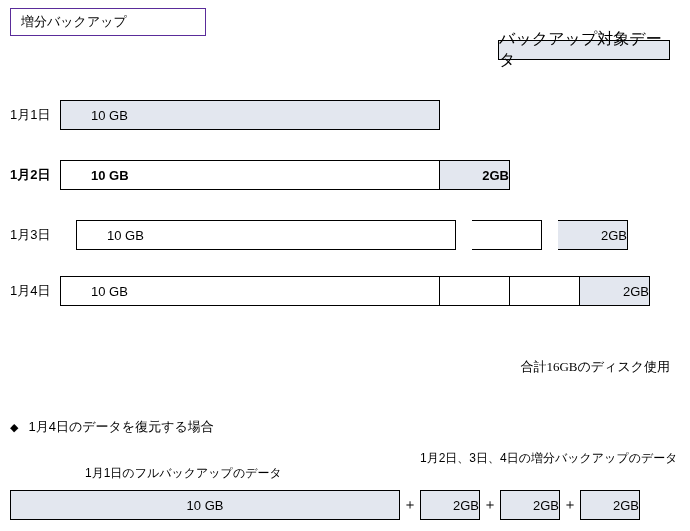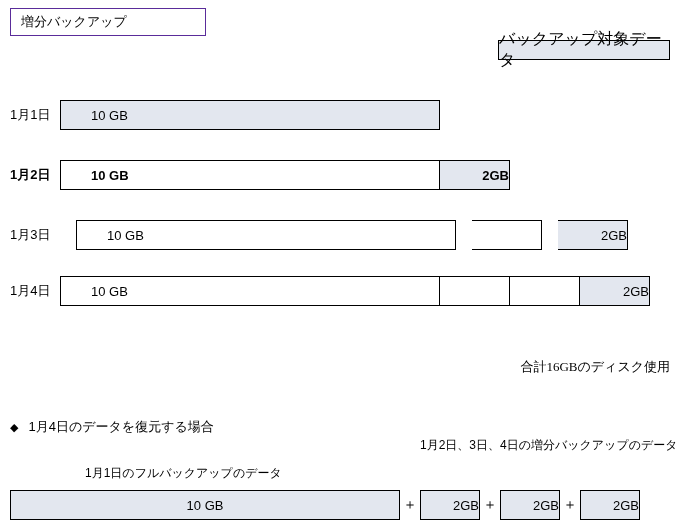--- a/index.html
+++ b/index.html
@@ -149,21 +149,21 @@
 </div>
 
 <div class="total-label">合計16GBのディスク使用</div>
 
 <div class="restore-heading">
   <span class="diamond">◆</span>
   <span>1月4日のデータを復元する場合</span>
 </div>
 
 <div class="sub-label" style="left:85px; top:465px;">1月1日のフルバックアップのデータ</div>
-<div class="sub-label" style="left:420px; top:437px;">1月2日、3日、4日の増分バックアップのデータ</div>
+<div class="sub-label" style="left:420px; top:450px;">1月2日、3日、4日の増分バックアップのデータ</div>
 
 <div class="restore-row">
   <div class="bar filled small" style="width:390px; justify-content:center;">
     <span>10 GB</span>
   </div>
   <div class="plus">＋</div>
   <div class="bar filled small" style="width:60px;">
     <span>2GB</span>
   </div>
   <div class="plus">＋</div>

